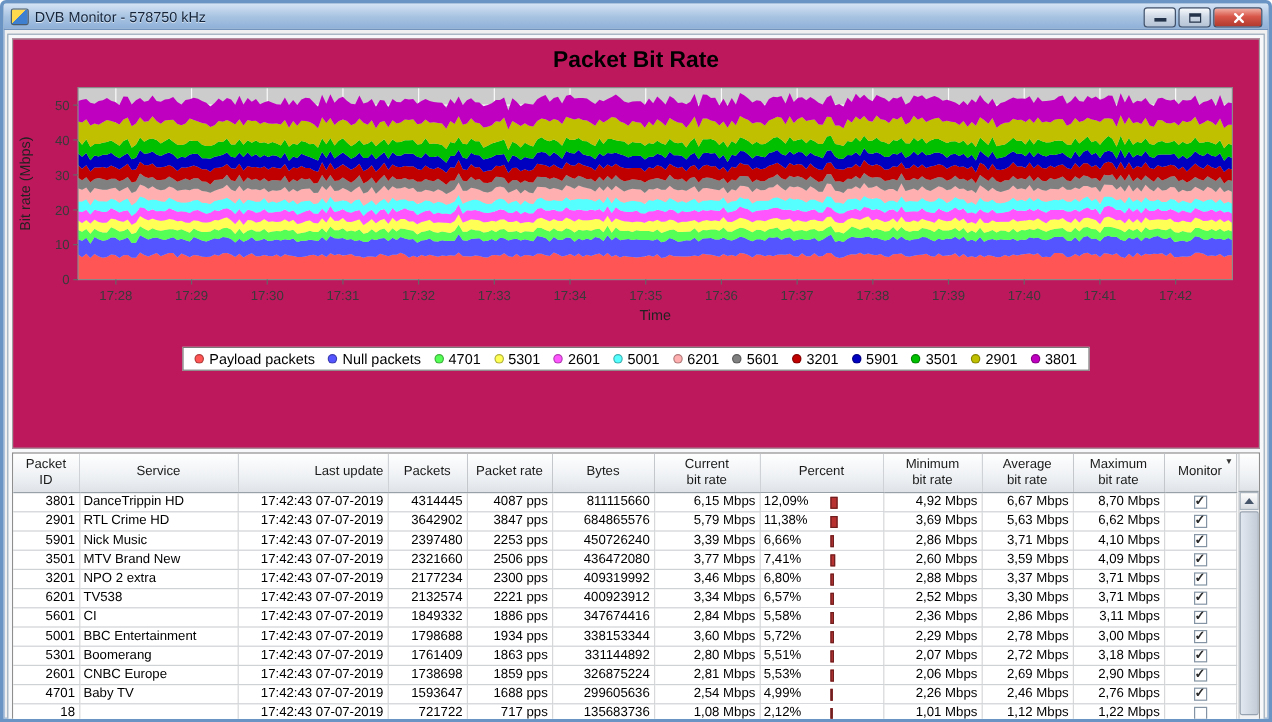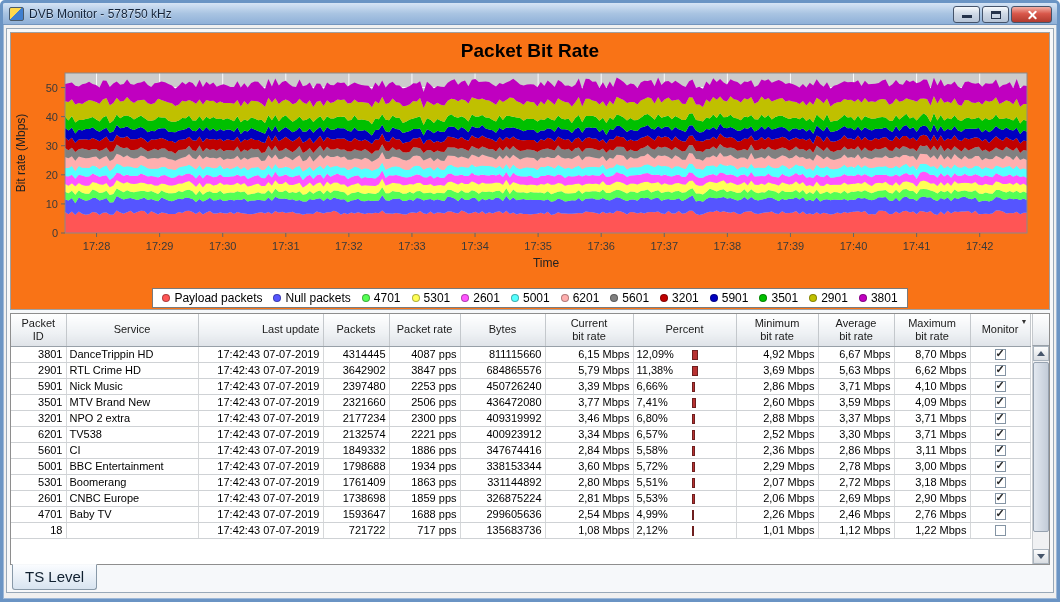--- a/index.html
+++ b/index.html
@@ -34,21 +34,21 @@
   .x1, .x2 { position: absolute; left: 15px; top: 7px; width: 11px; height: 2px; background: #fff; border-radius: 1px; }
   .x1 { transform: rotate(45deg); } .x2 { transform: rotate(-45deg); }
 
   .content { height: calc(100% - 22px); padding: 3px; }
 
   .tab-content {
     border: 1px solid #98a8b8; background: #f6f8fa; padding: 3px;
   }
 
   
-  .chart-panel { height: 278px; background: #f97316; border: 1px solid #a0a0a0; }
+  .chart-panel { height: 342px; background: #be185d; border: 1px solid #a0a0a0; }
   .chart-title { height: 30px; padding-top: 7px; text-align: center; font-size: 19px; font-weight: bold; color: #000; }
   .chart-svg text { font-family: "Liberation Sans", sans-serif; }
   .legend-row { height: 26px; display: flex; justify-content: center; align-items: center; }
   .legend-box {
     display: inline-flex; align-items: center; gap: 11px; padding: 2px 9px;
     border: 1px solid #7a7a7a; background: #fff; font-size: 12px; color: #000;
   }
   .legend-item { display: inline-flex; align-items: center; gap: 4px; white-space: nowrap; }
   .legend-dot { width: 8px; height: 8px; border-radius: 50%; border: 1px solid rgba(0,0,0,.3); display: inline-block; }
 

